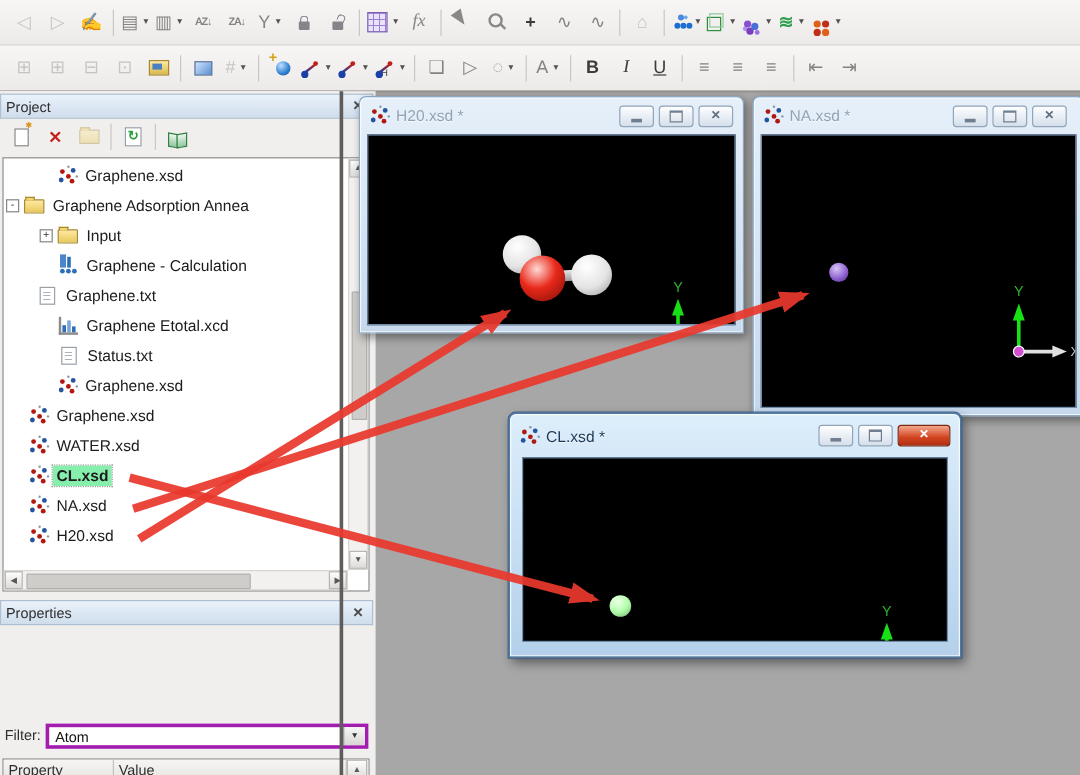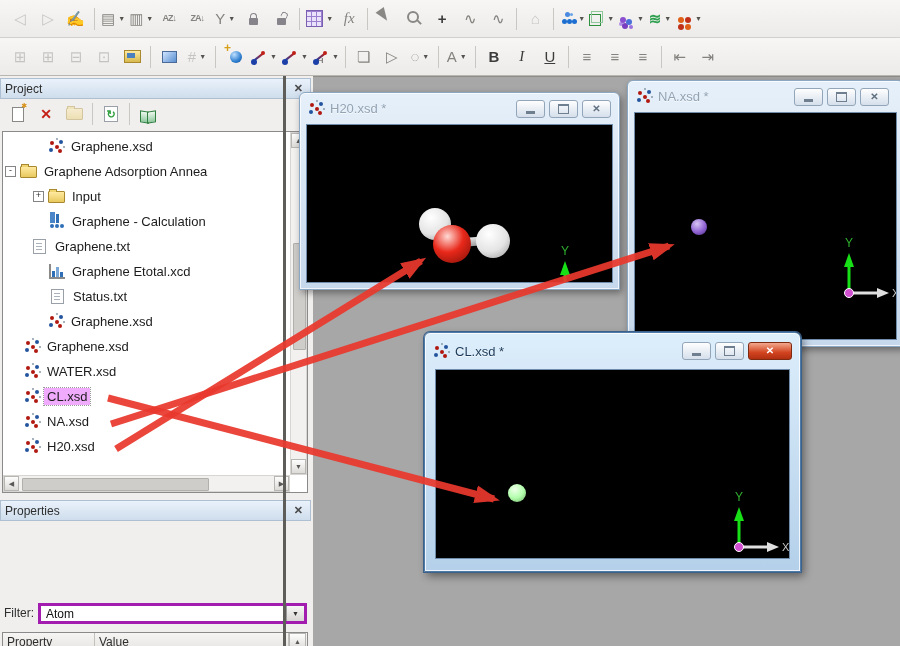--- a/index.html
+++ b/index.html
@@ -60,21 +60,21 @@
   .i-folderc{width:15px;height:11px;background:linear-gradient(#ffe9a0,#d8b94e);border:1px solid #a8892e;position:relative;}
   .i-folderc::after{content:"";position:absolute;left:2px;top:2px;width:8px;height:5px;background:#4a7fc0;}
   
   #left-panel{position:absolute;left:0;top:76px;width:313px;bottom:0;background:#f0efee;z-index:10;}
   #splitter{position:absolute;left:283px;top:76px;width:3px;bottom:0;background:#5f5d5a;z-index:10;}
   .panel-header{height:19px;background:linear-gradient(#eaf2fb,#cfddec);border:1px solid #aebfd2;display:flex;align-items:center;padding:0 4px;color:#2e2e2e;}
   .panel-header .x{margin-left:auto;color:#4a4a4a;font-size:11px;font-weight:bold;padding:0 3px;}
   #project-toolbar{height:30px;display:flex;align-items:center;padding-left:4px;}
   #tree-box{position:absolute;left:2px;right:5px;top:55px;height:360px;background:#fff;border:1px solid #8a8a8a;overflow:hidden;}
   .tree-row{height:25px;display:flex;align-items:center;gap:4px;white-space:nowrap;font-size:13px;color:#1c1c1c;}
-  .tree-row.sel .lbl{background:#f0abfc;outline:1px dotted #9a9a9a;}
+  .tree-row.sel .lbl{background:#86efac;outline:1px dotted #9a9a9a;font-weight:bold;}
   .tree-row .lbl{padding:1px 3px;}
   .expbox{width:9px;height:9px;border:1px solid #848484;background:#fff;font-size:9px;line-height:7px;text-align:center;color:#333;flex:none;}
   .xsdi{width:15px;height:15px;position:relative;flex:none;}
   .xsdi::before{content:"";position:absolute;left:6px;top:6px;width:4px;height:4px;border-radius:50%;background:#b01810;
      box-shadow:-5px -4px 0 #b01810,4px -5px 0 #24549e,-6px 3px 0 #24549e,3px 4px 0 #b01810,0 -8px 0 -1px #8898a8,7px 0 0 -1px #8898a8;}
   .calci{width:16px;height:15px;position:relative;flex:none;}
   .calci::before{content:"";position:absolute;left:7px;top:0;width:3px;height:9px;background:#2f6fb8;box-shadow:-5px -1px 0 1px #4a86c8;}
   .calci::after{content:"";position:absolute;left:1px;top:10px;width:4px;height:4px;border-radius:50%;background:#2f6fb8;box-shadow:5px 0 0 #2f6fb8,10px 0 0 #2f6fb8;}
   .pagei{width:11px;height:13px;background:#fff;border:1px solid #9aa0a8;position:relative;flex:none;margin:0 2px;}
   .pagei::before{content:"";position:absolute;left:2px;top:3px;width:6px;height:7px;
@@ -415,21 +415,21 @@
     <div class="prow hdr">
       <span class="pc">Property</span>
       <span class="pc">Value</span>
       <span class="sb-btn" style="position:relative;width:17px;height:17px;">▲</span>
     </div>
 
   </div>
 </div>
 <div id="splitter"></div>
 
-<div class="win" style="left:299px;top:92px;width:321px;height:198px;">
+<div class="win" style="left:299px;top:80px;width:321px;height:198px;">
   <div class="titlebar">
     <span class="xsdi"></span>
     <span class="wtitle">H20.xsd *</span>
     <span class="wbtns">
       <span class="wbtn">
           <span class="mn"></span>
         </span>
       <span class="wbtn">
           <span class="mx"></span>
         </span>
@@ -479,21 +479,21 @@
       <line x1="16" y1="58" x2="16" y2="30" stroke="#17e017" stroke-width="3"></line>
       <polygon points="16,18 11,32 21,32" fill="#17e017"></polygon>
       <line x1="16" y1="58" x2="45" y2="58" stroke="#e0e0e0" stroke-width="3"></line>
       <polygon points="56,58 44,53 44,63" fill="#e0e0e0"></polygon>
       <circle cx="16" cy="58" r="4.5" fill="#d24fd2" stroke="#fff" stroke-width="1"></circle>
       <text x="59" y="62" fill="#c8c8c8" font-size="11">X</text>
     </svg>
   </div>
 </div>
 
-<div class="win active" style="left:424px;top:332px;width:377px;height:240px;">
+<div class="win active" style="left:424px;top:344px;width:377px;height:204px;">
   <div class="titlebar">
     <span class="xsdi"></span>
     <span class="wtitle">CL.xsd *</span>
     <span class="wbtns">
       <span class="wbtn">
           <span class="mn"></span>
         </span>
       <span class="wbtn">
           <span class="mx"></span>
         </span>

